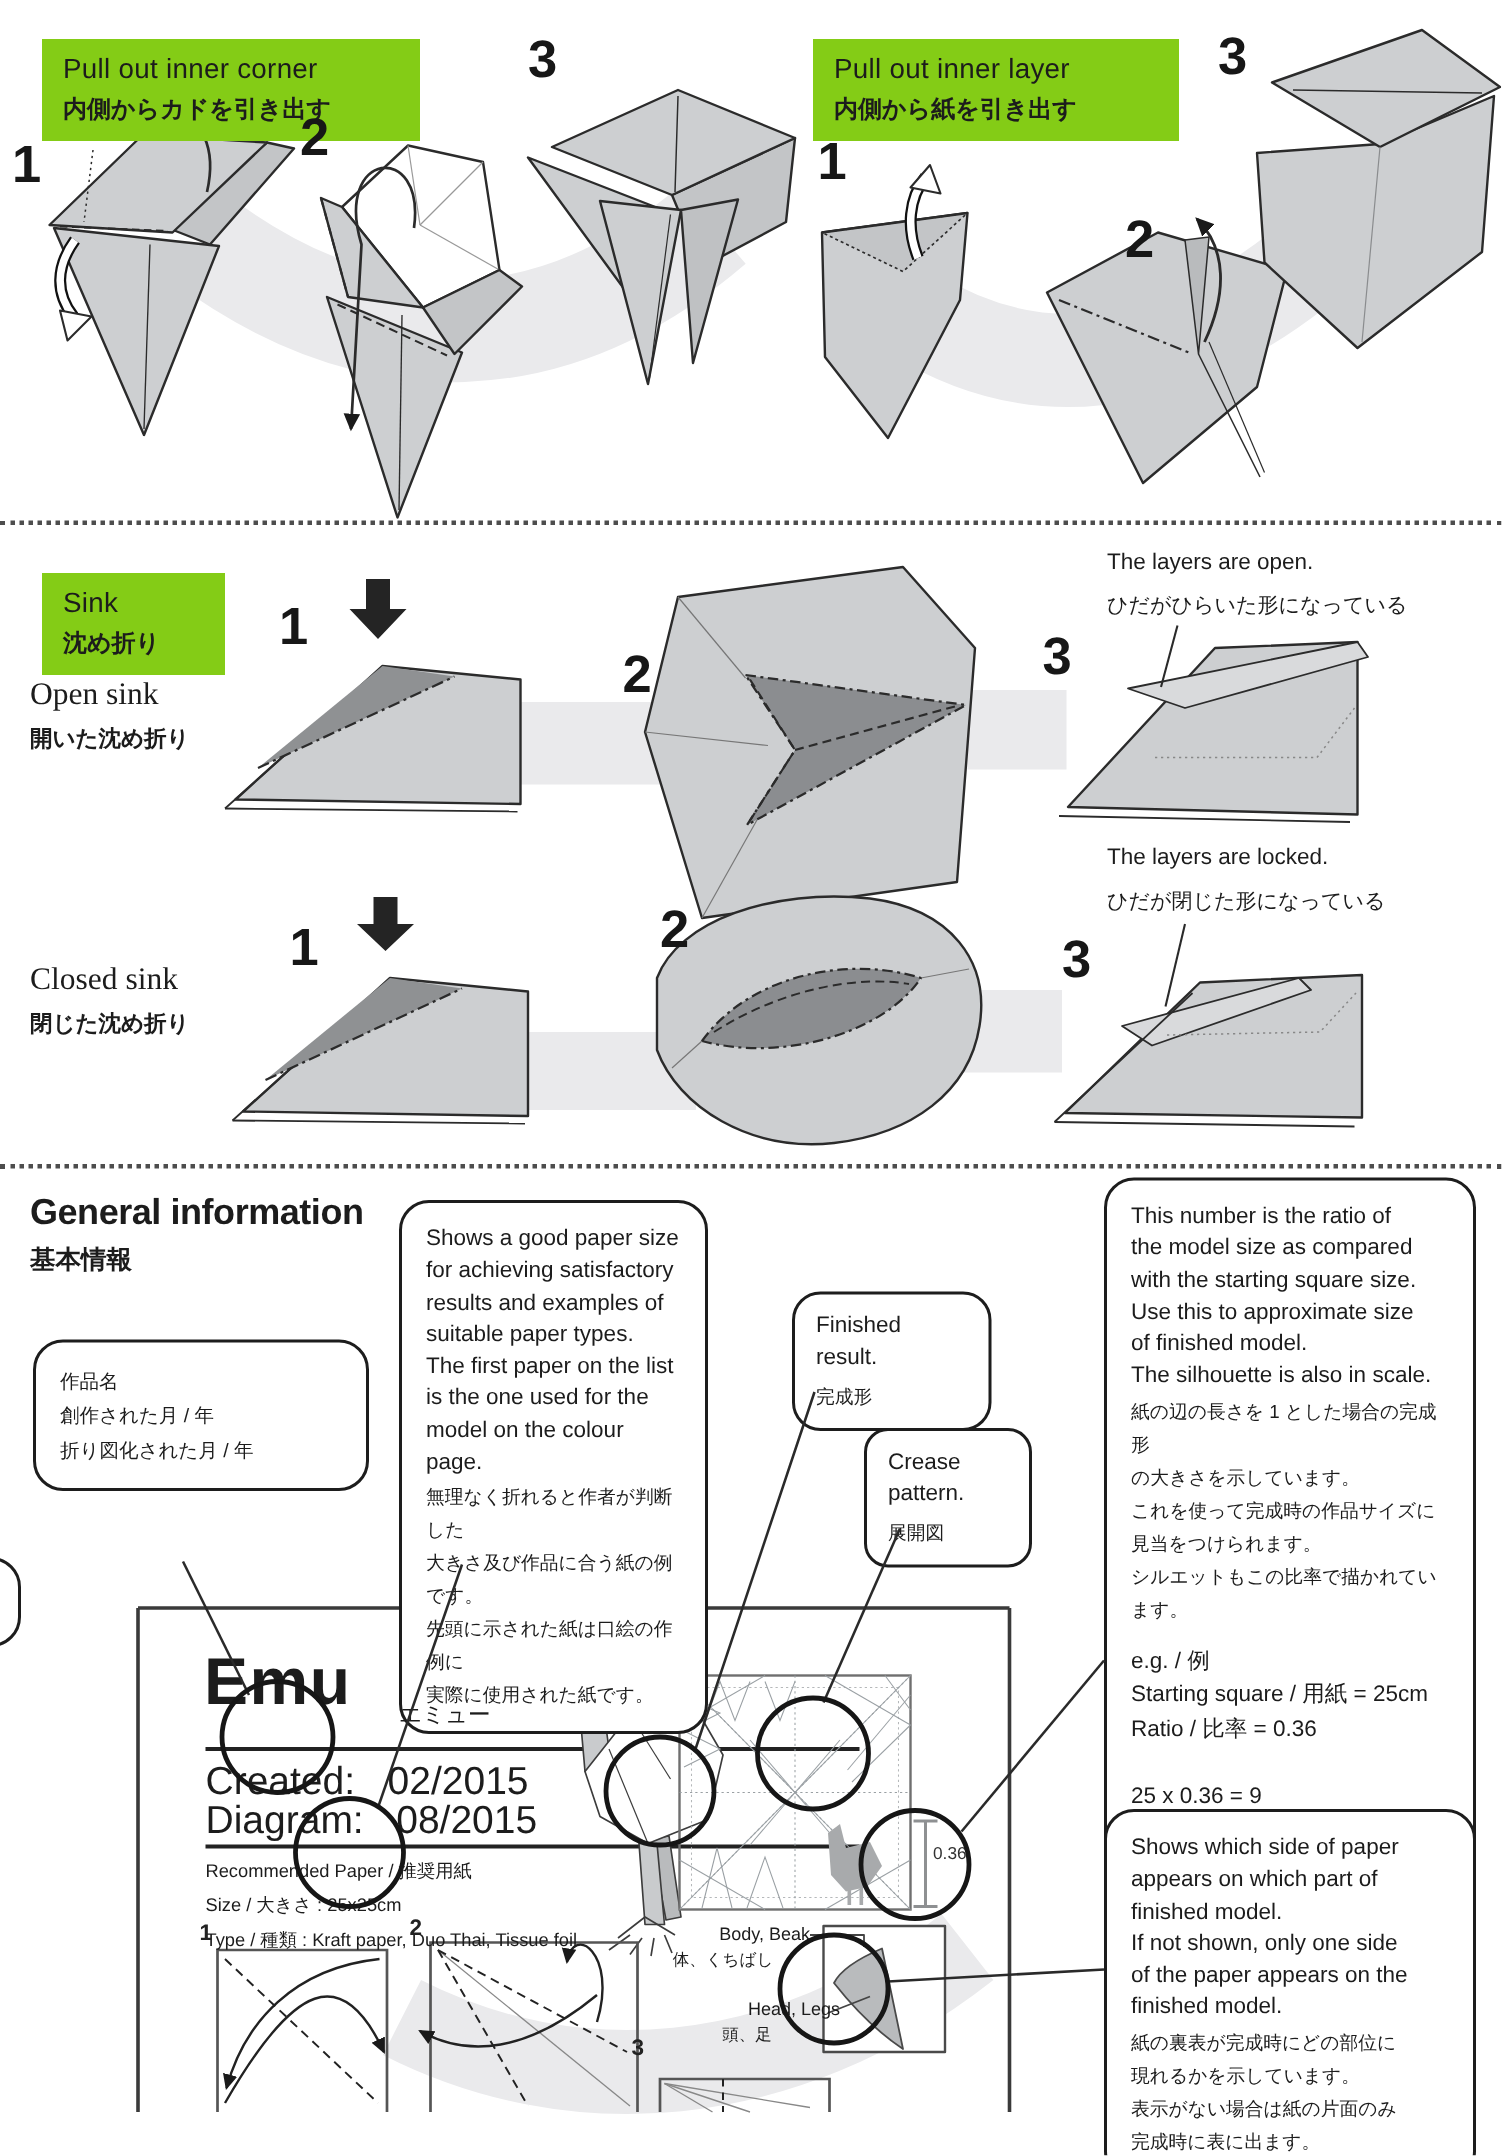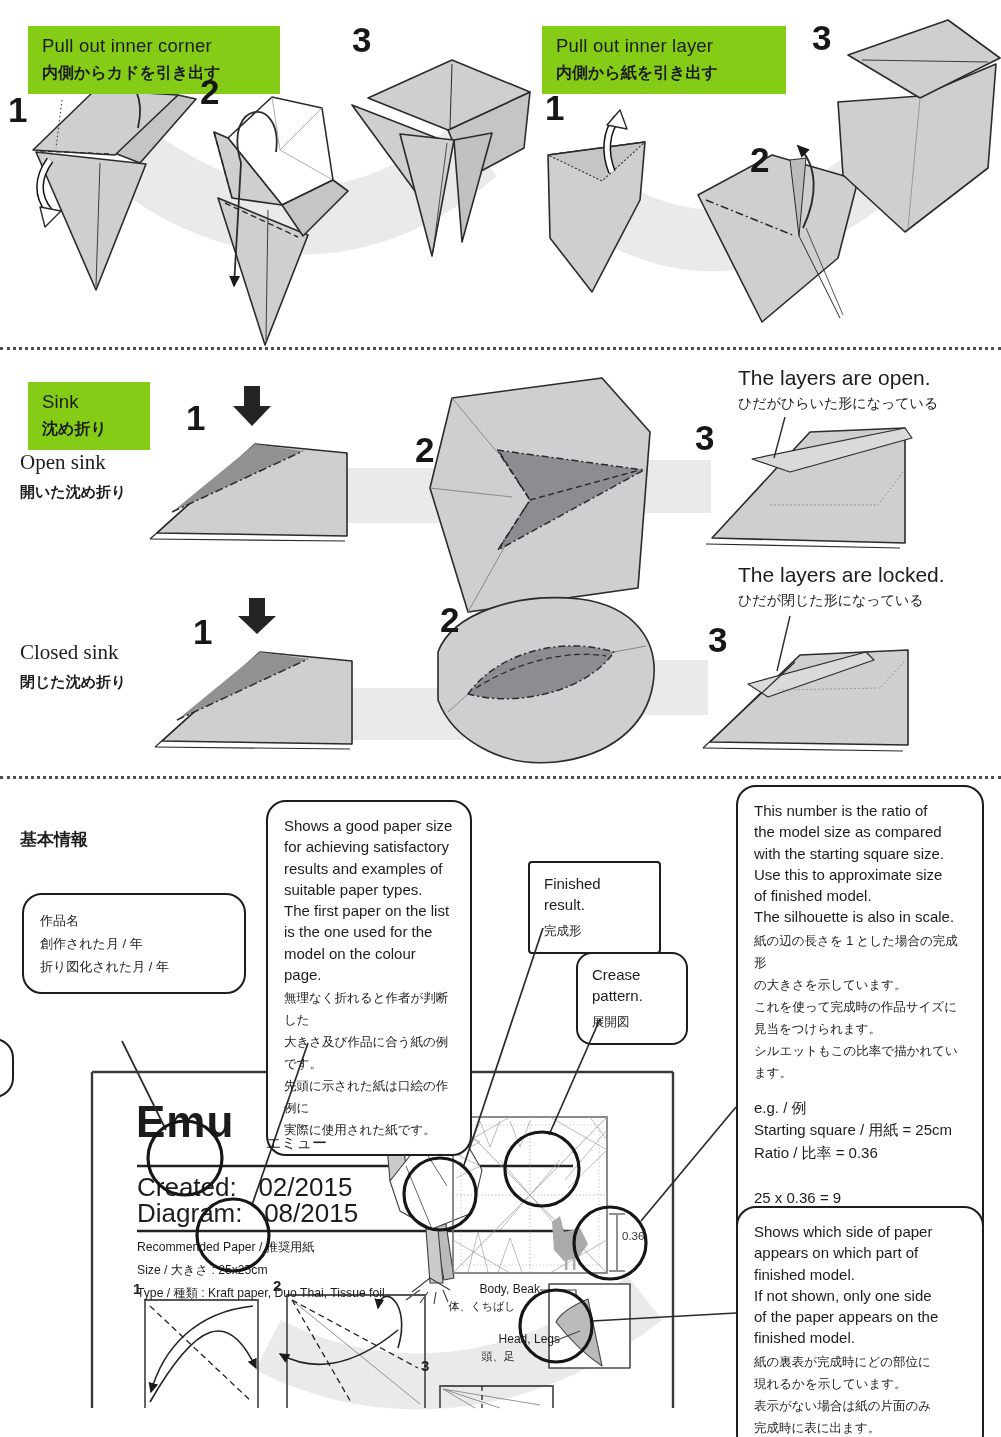--- a/index.html
+++ b/index.html
@@ -8,21 +8,21 @@
   svg.layer{position:absolute;left:0;top:0;pointer-events:none;}
   .z1{z-index:1}.z3{z-index:3}
   .labelbox{position:absolute;z-index:2;background:#84cc16;padding:9px 30px 10px 14px;margin-top:20px;}
   .en18{font-size:18.5px;letter-spacing:.2px;}
   .ja14{font-size:16px;font-weight:bold;margin-top:6px;}
   .num{position:absolute;z-index:2;font-size:35px;font-weight:800;letter-spacing:-1px;color:#171717;}
   .numsm{position:absolute;z-index:2;font-size:15px;font-weight:800;color:#222;}
   .dotrule{position:absolute;left:0;width:1001px;height:0;border-top:3px dotted #4d4d4d;z-index:2;}
   .rowlab-en{position:absolute;z-index:2;font-size:21px;font-family:Liberation Serif, serif;}
   .rowlab-ja{position:absolute;z-index:2;font-size:15px;font-weight:bold;}
-  .note-en{position:absolute;z-index:2;font-size:21px;}
+  .note-en{position:absolute;z-index:2;font-size:15px;}
   .note-ja{position:absolute;z-index:2;font-size:14px;}
   .gi-title{position:absolute;z-index:2;font-size:24px;font-weight:800;letter-spacing:-.3px;}
   .gi-ja{position:absolute;z-index:2;font-size:17px;font-weight:bold;}
   .callout{position:absolute;z-index:2;background:#fff;border:2.3px solid #1d1d1d;border-radius:20px;
            padding:13px 16px;box-sizing:border-box;}
   .c-en{font-size:15px;line-height:1.42;white-space:pre-line;}
   .c-ja{font-size:12.5px;line-height:1.76;white-space:pre-line;margin-top:2px;}
   .c-ex{font-size:15px;line-height:1.5;white-space:pre-line;margin-top:13px;}
   .emu-name{position:absolute;z-index:2;font-size:44px;font-weight:800;letter-spacing:1px;line-height:1;}
   .emu-kana{position:absolute;z-index:2;font-size:15px;}
@@ -296,20 +296,21 @@
   <div class="rowlab-en" style="left:20px;top:640px">Closed sink</div>
   <div class="rowlab-ja" style="left:20px;top:673px">閉じた沈め折り</div>
   <div class="num" style="left:193px;top:612px">1</div>
   <div class="num" style="left:440px;top:600px">2</div>
   <div class="num" style="left:708px;top:620px">3</div>
   <div class="note-en" style="left:738px;top:563px">The layers are locked.</div>
   <div class="note-ja" style="left:738px;top:592px">ひだが閉じた形になっている</div>
 
   <div class="dotrule" style="top:776px"></div>
 
+  <div class="gi-title" style="left:20px;top:795px">General information</div>
   <div class="gi-ja" style="left:20px;top:828px">基本情報</div>
 
   <div class="callout" style="left:22px;top:893px;width:224px">
     <div class="c-ja" style="font-size:13px">作品名
 創作された月 / 年
 折り図化された月 / 年</div>
   </div>
 
   <div class="callout" style="left:266px;top:800px;width:206px">
     <div class="c-en">Shows a good paper size
@@ -318,21 +319,21 @@
 suitable paper types.
 The first paper on the list
 is the one used for the
 model on the colour page.</div>
     <div class="c-ja">無理なく折れると作者が判断した
 大きさ及び作品に合う紙の例です。
 先頭に示された紙は口絵の作例に
 実際に使用された紙です。</div>
   </div>
 
-  <div class="callout" style="left:528px;top:861px;width:133px;border-radius:4px;padding:10px 14px">
+  <div class="callout" style="left:528px;top:861px;width:133px;border-radius:19px;padding:10px 14px">
     <div class="c-en">Finished result.</div>
     <div class="c-ja" style="margin-top:4px">完成形</div>
   </div>
 
   <div class="callout" style="left:576px;top:952px;width:112px;border-radius:16px;padding:10px 14px">
     <div class="c-en">Crease pattern.</div>
     <div class="c-ja" style="margin-top:4px">展開図</div>
   </div>
 
   <div class="callout" style="left:736px;top:785px;width:248px">

